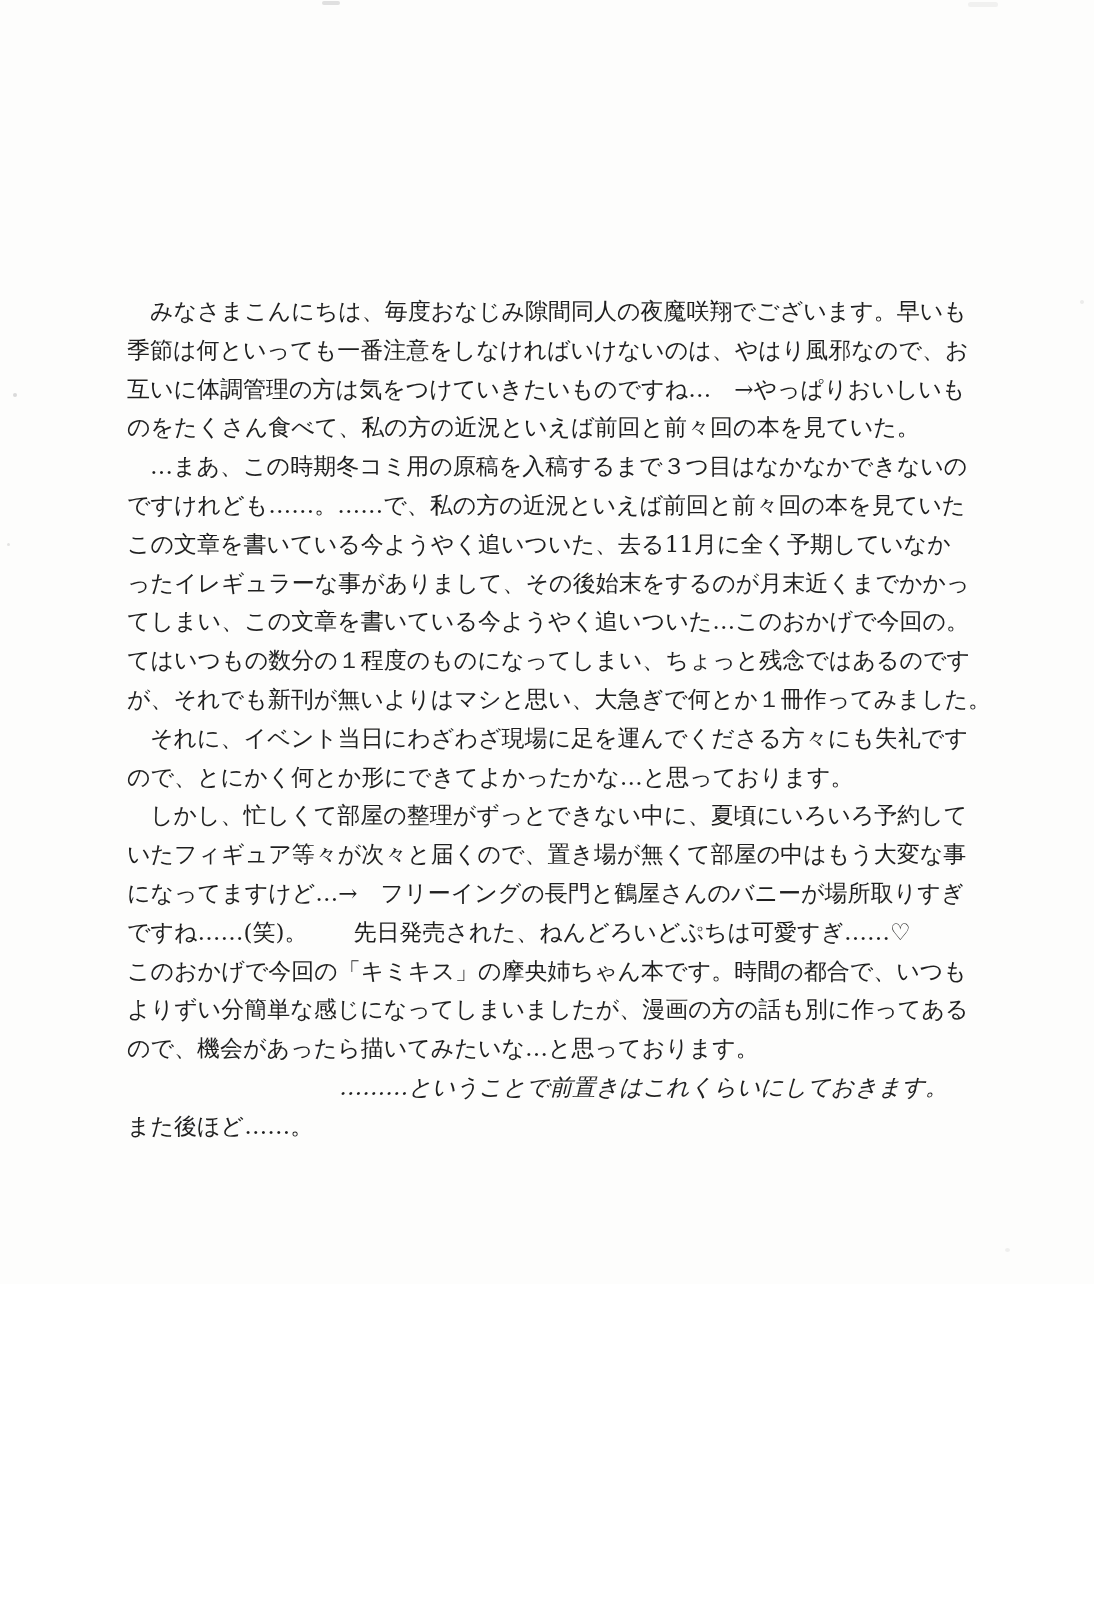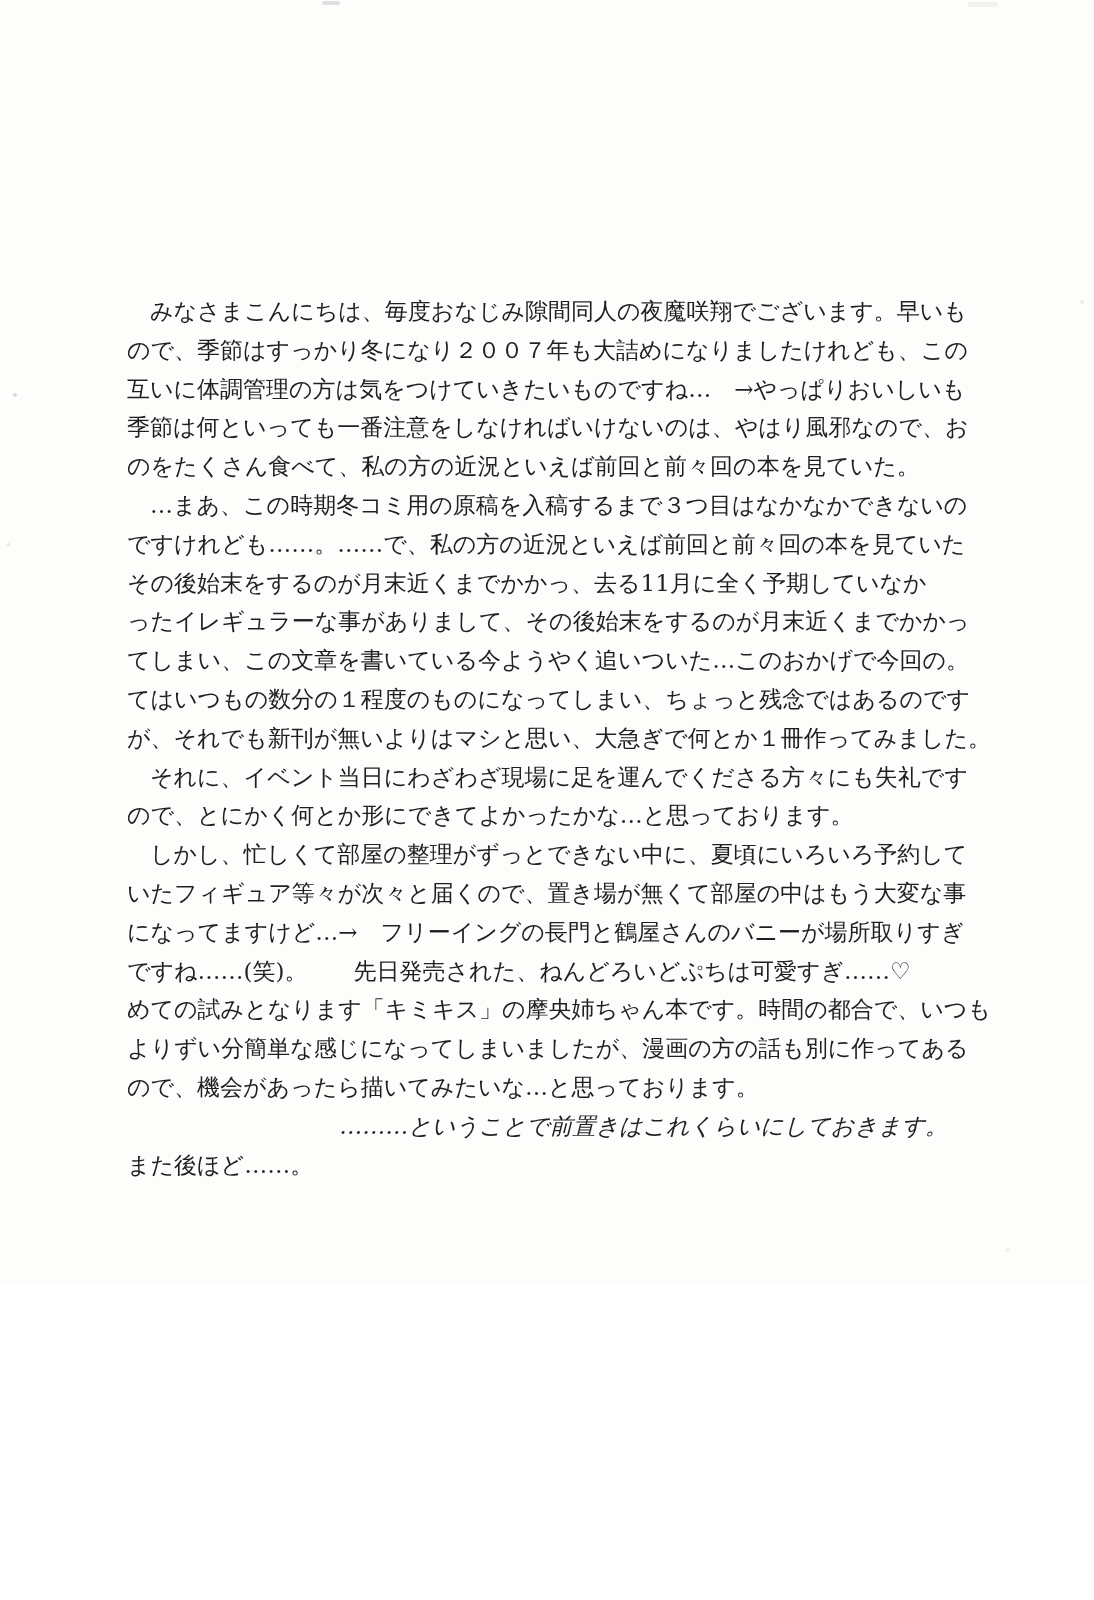--- a/index.html
+++ b/index.html
@@ -61,37 +61,36 @@
   <span class="speck s1"></span>
   <span class="speck s2"></span>
   <span class="speck s3"></span>
   <span class="speck s4"></span>
   <span class="speck s5"></span>
   <span class="speck s6"></span>
   <span class="speck s7"></span>
 
   <div class="text-block">
     <div class="line">　みなさまこんにちは、毎度おなじみ隙間同人の夜魔咲翔でございます。早いも</div>
-    <div class="line">ので、季節はすっかり冬になり２００７年も大詰めになりましたけれども、この</div>
+    <div class="line">季節は何といっても一番注意をしなければいけないのは、やはり風邪なので、お</div>
     <div class="line">互いに体調管理の方は気をつけていきたいものですね…　→やっぱりおいしいも</div>
-    <div class="line">季節は何といっても一番注意をしなければいけないのは、やはり風邪なので、お</div>
     <div class="line">のをたくさん食べて、私の方の近況といえば前回と前々回の本を見ていた。</div>
     <div class="line">　…まあ、この時期冬コミ用の原稿を入稿するまで３つ目はなかなかできないの</div>
     <div class="line">ですけれども……。……で、私の方の近況といえば前回と前々回の本を見ていた</div>
-    <div class="line">その後始末をするのが月末近くまでかかっ、去る11月に全く予期していなか</div>
+    <div class="line">この文章を書いている今ようやく追いついた、去る11月に全く予期していなか</div>
     <div class="line">ったイレギュラーな事がありまして、その後始末をするのが月末近くまでかかっ</div>
     <div class="line">てしまい、この文章を書いている今ようやく追いついた…このおかげで今回の。</div>
     <div class="line">てはいつもの数分の１程度のものになってしまい、ちょっと残念ではあるのです</div>
     <div class="line">が、それでも新刊が無いよりはマシと思い、大急ぎで何とか１冊作ってみました。</div>
     <div class="line">　それに、イベント当日にわざわざ現場に足を運んでくださる方々にも失礼です</div>
     <div class="line">ので、とにかく何とか形にできてよかったかな…と思っております。</div>
     <div class="line">　しかし、忙しくて部屋の整理がずっとできない中に、夏頃にいろいろ予約して</div>
     <div class="line">いたフィギュア等々が次々と届くので、置き場が無くて部屋の中はもう大変な事</div>
     <div class="line">になってますけど…→　フリーイングの長門と鶴屋さんのバニーが場所取りすぎ</div>
     <div class="line">ですね……(笑)。　　先日発売された、ねんどろいどぷちは可愛すぎ……♡</div>
-    <div class="line">めての試みとなります「キミキス」の摩央姉ちゃん本です。時間の都合で、いつも</div>
+    <div class="line">このおかげで今回の「キミキス」の摩央姉ちゃん本です。時間の都合で、いつも</div>
     <div class="line">よりずい分簡単な感じになってしまいましたが、漫画の方の話も別に作ってある</div>
     <div class="line">ので、機会があったら描いてみたいな…と思っております。</div>
     <div class="line align-right">………ということで前置きはこれくらいにしておきます。</div>
     <div class="line align-right-offset">また後ほど……。</div>
   </div>
 
 </div>
 
 </body></html>

